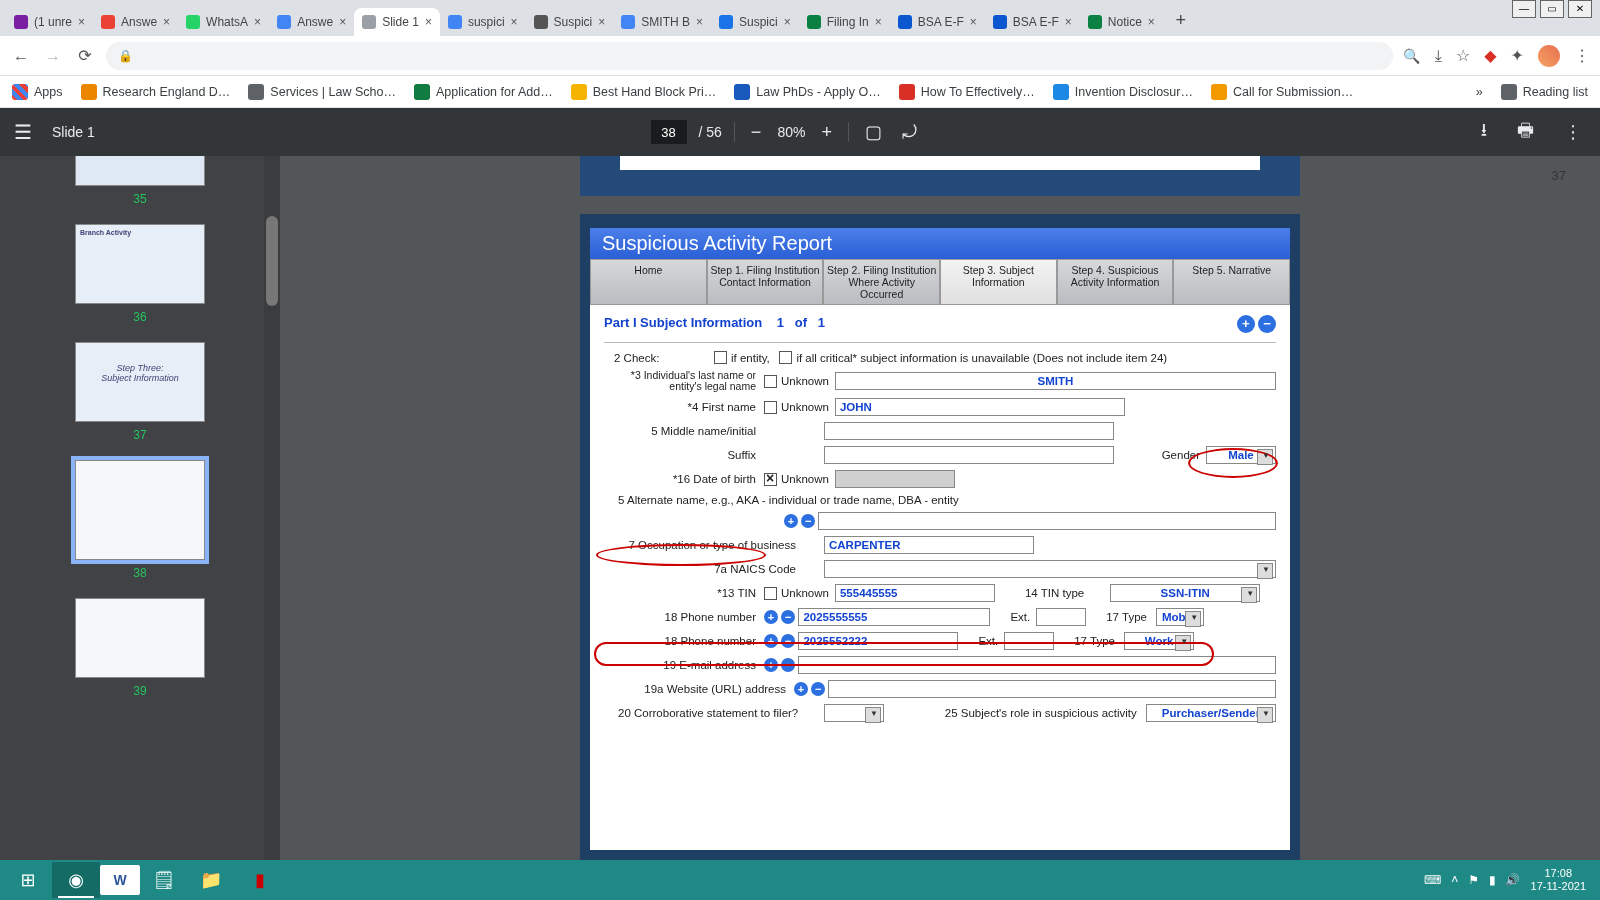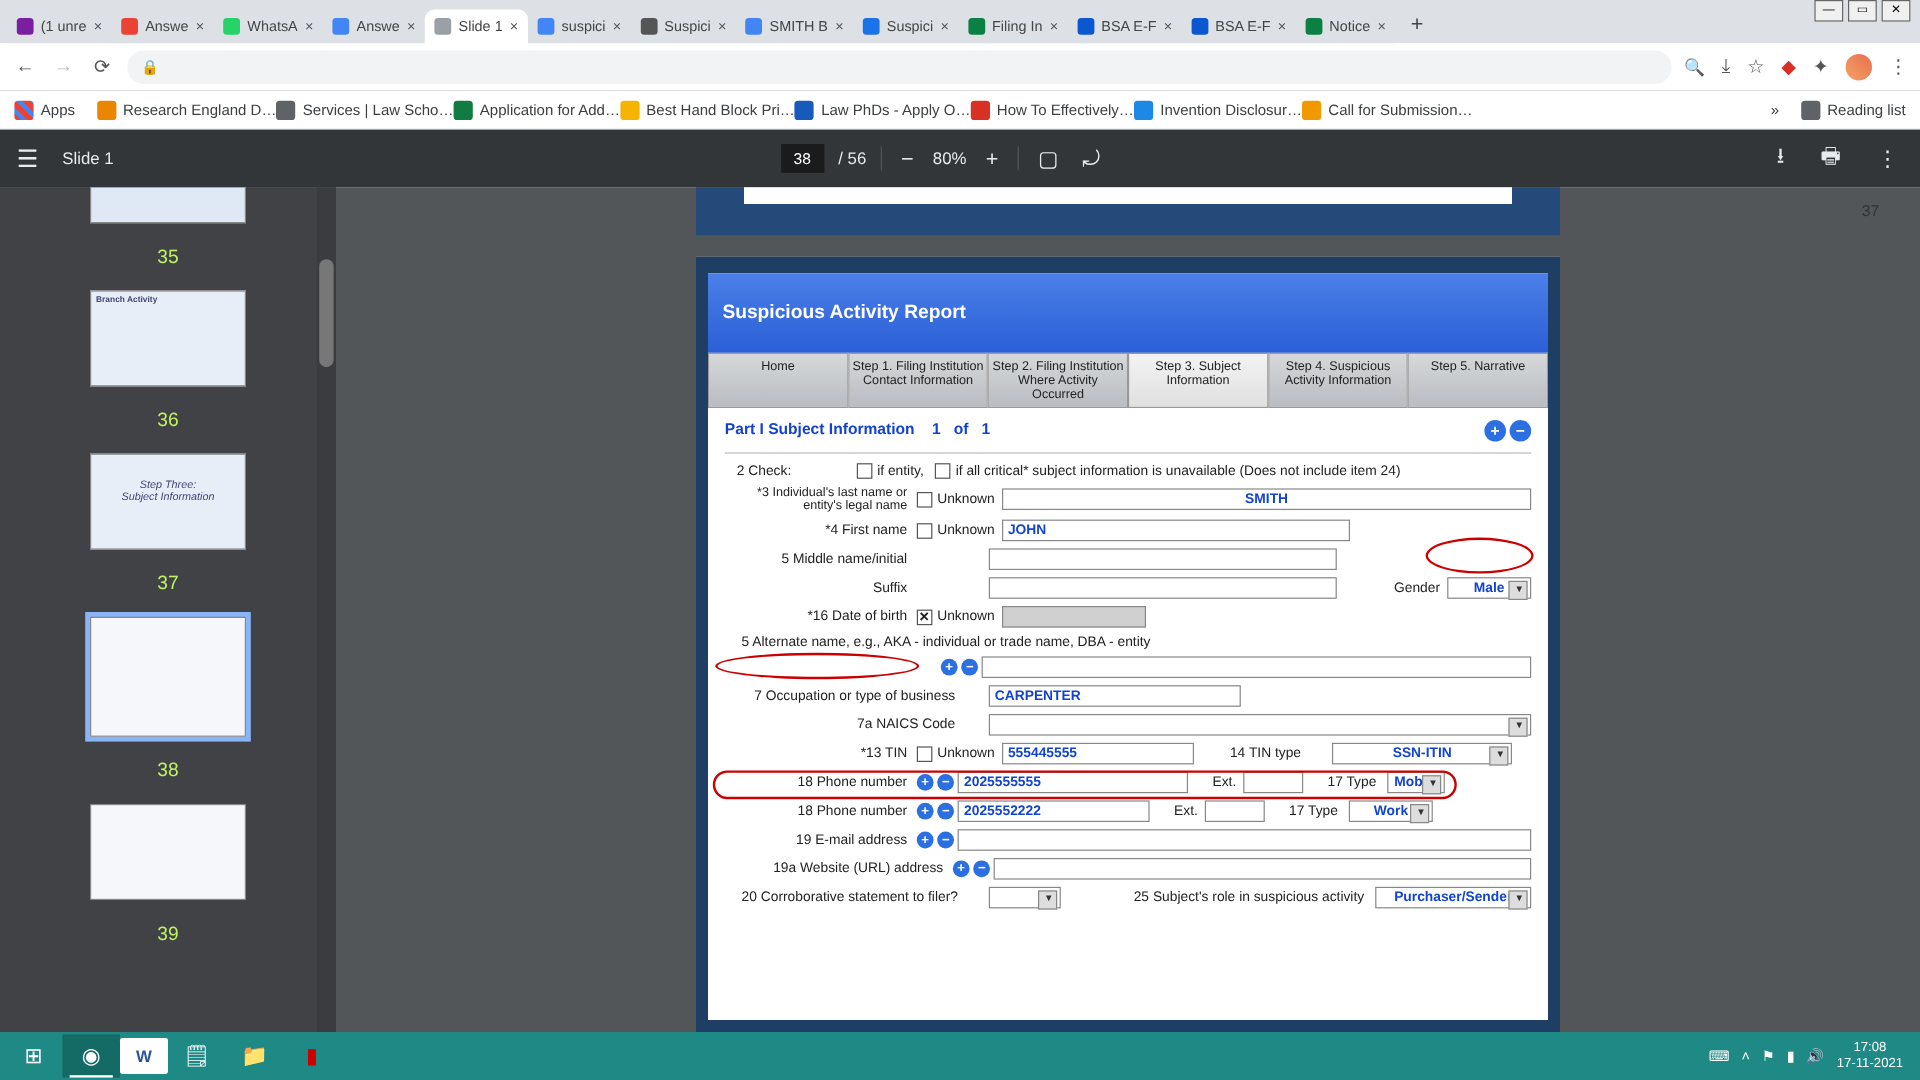--- a/index.html
+++ b/index.html
@@ -43,28 +43,28 @@
   .pdfbar .right{display:flex;gap:22px;align-items:center;}
 
   
   .pdfviewport { position:absolute; top:156px; bottom:40px; left:0; right:0; background:#525659; display:flex;}
   .thumbcol { width:280px; background:#404245; position:relative; display:flex; flex-direction:column; align-items:center; padding-top:0; overflow:hidden;}
   .thumbscroll{position:absolute; right:0; top:0; bottom:0; width:16px; background:#3a3c3f;}
   .thumbscroll .handle{width:12px;height:90px;background:#777;border-radius:6px;margin:60px auto 0;}
   .thumb{ width:130px; height:80px; background:#e6eef7; border:1px solid #888; margin-top:18px; position:relative; font-size:7px; color:#447; padding:4px;}
   .thumb.part{height:30px;border-top:none;}
   .thumb.selected{ outline:4px solid #8ab4f8; outline-offset:0;}
-  .thumbnum{color:#bef264; font-size:16px; margin-top:20px;}
+  .thumbnum{color:#22c55e; font-size:12px; margin-top:6px;}
 
   .slidewrap{ flex:1; display:flex; justify-content:center; position:relative;}
   .pagecorner{position:absolute; top:12px; right:34px; color:#333; font-size:13px;}
   .slide{ width:720px; margin-top:58px; background:#fff;}
 
   
-  .sar-head{ background:linear-gradient(#4b7fe8,#2a5fd7); color:#fff; font-weight:700; font-size:16px; padding:24px 12px;}
+  .sar-head{ background:linear-gradient(#4b7fe8,#2a5fd7); color:#fff; font-weight:400; font-size:20px; padding:4px 12px;}
   .sar-tabs{display:flex;}
   .sar-tab{flex:1; background:linear-gradient(#d6d8da,#b9bcc0); border:1px solid #999; font-size:10.5px; text-align:center; padding:4px 2px; color:#222;}
   .sar-tab.active{background:linear-gradient(#f3f3f3,#e0e0e0);}
   .sar-body{padding:10px 14px; font-size:11.5px; color:#222;}
   .part-title{color:#1343ce; font-weight:700; font-size:13px; margin-bottom:8px;}
   .part-title .pg{color:#1343ce;}
   .pill{display:inline-block;width:18px;height:18px;border-radius:50%;color:#fff;text-align:center;line-height:18px;font-size:13px;font-weight:bold;}
   .pill.plus{background:#2b6fe0;}
   .pill.minus{background:#2b6fe0;}
   .frow{display:flex;align-items:center;margin-bottom:6px;}
@@ -183,21 +183,21 @@
     <span class="avatar-circle"></span>
     <span>⋮</span>
   </div>
 </div>
 
 <div class="bookbar">
   <div class="bm">
       <span class="bm-icon" style="background:repeating-linear-gradient(45deg,#ea4335,#ea4335 4px,#4285f4 4px,#4285f4 8px)"></span>
       <span>Apps</span>
     </div>
-  <div id="bookmarks" style="display:flex;">
+  <div id="bookmarks" style="display:flex;gap:18px;">
       <div class="bm">
         <span class="bm-icon" style="background:#ea8600"></span>
         <span>Research England D…</span>
       </div>
       <div class="bm">
         <span class="bm-icon" style="background:#5f6368"></span>
         <span>Services | Law Scho…</span>
       </div>
       <div class="bm">
         <span class="bm-icon" style="background:#107c41"></span>

